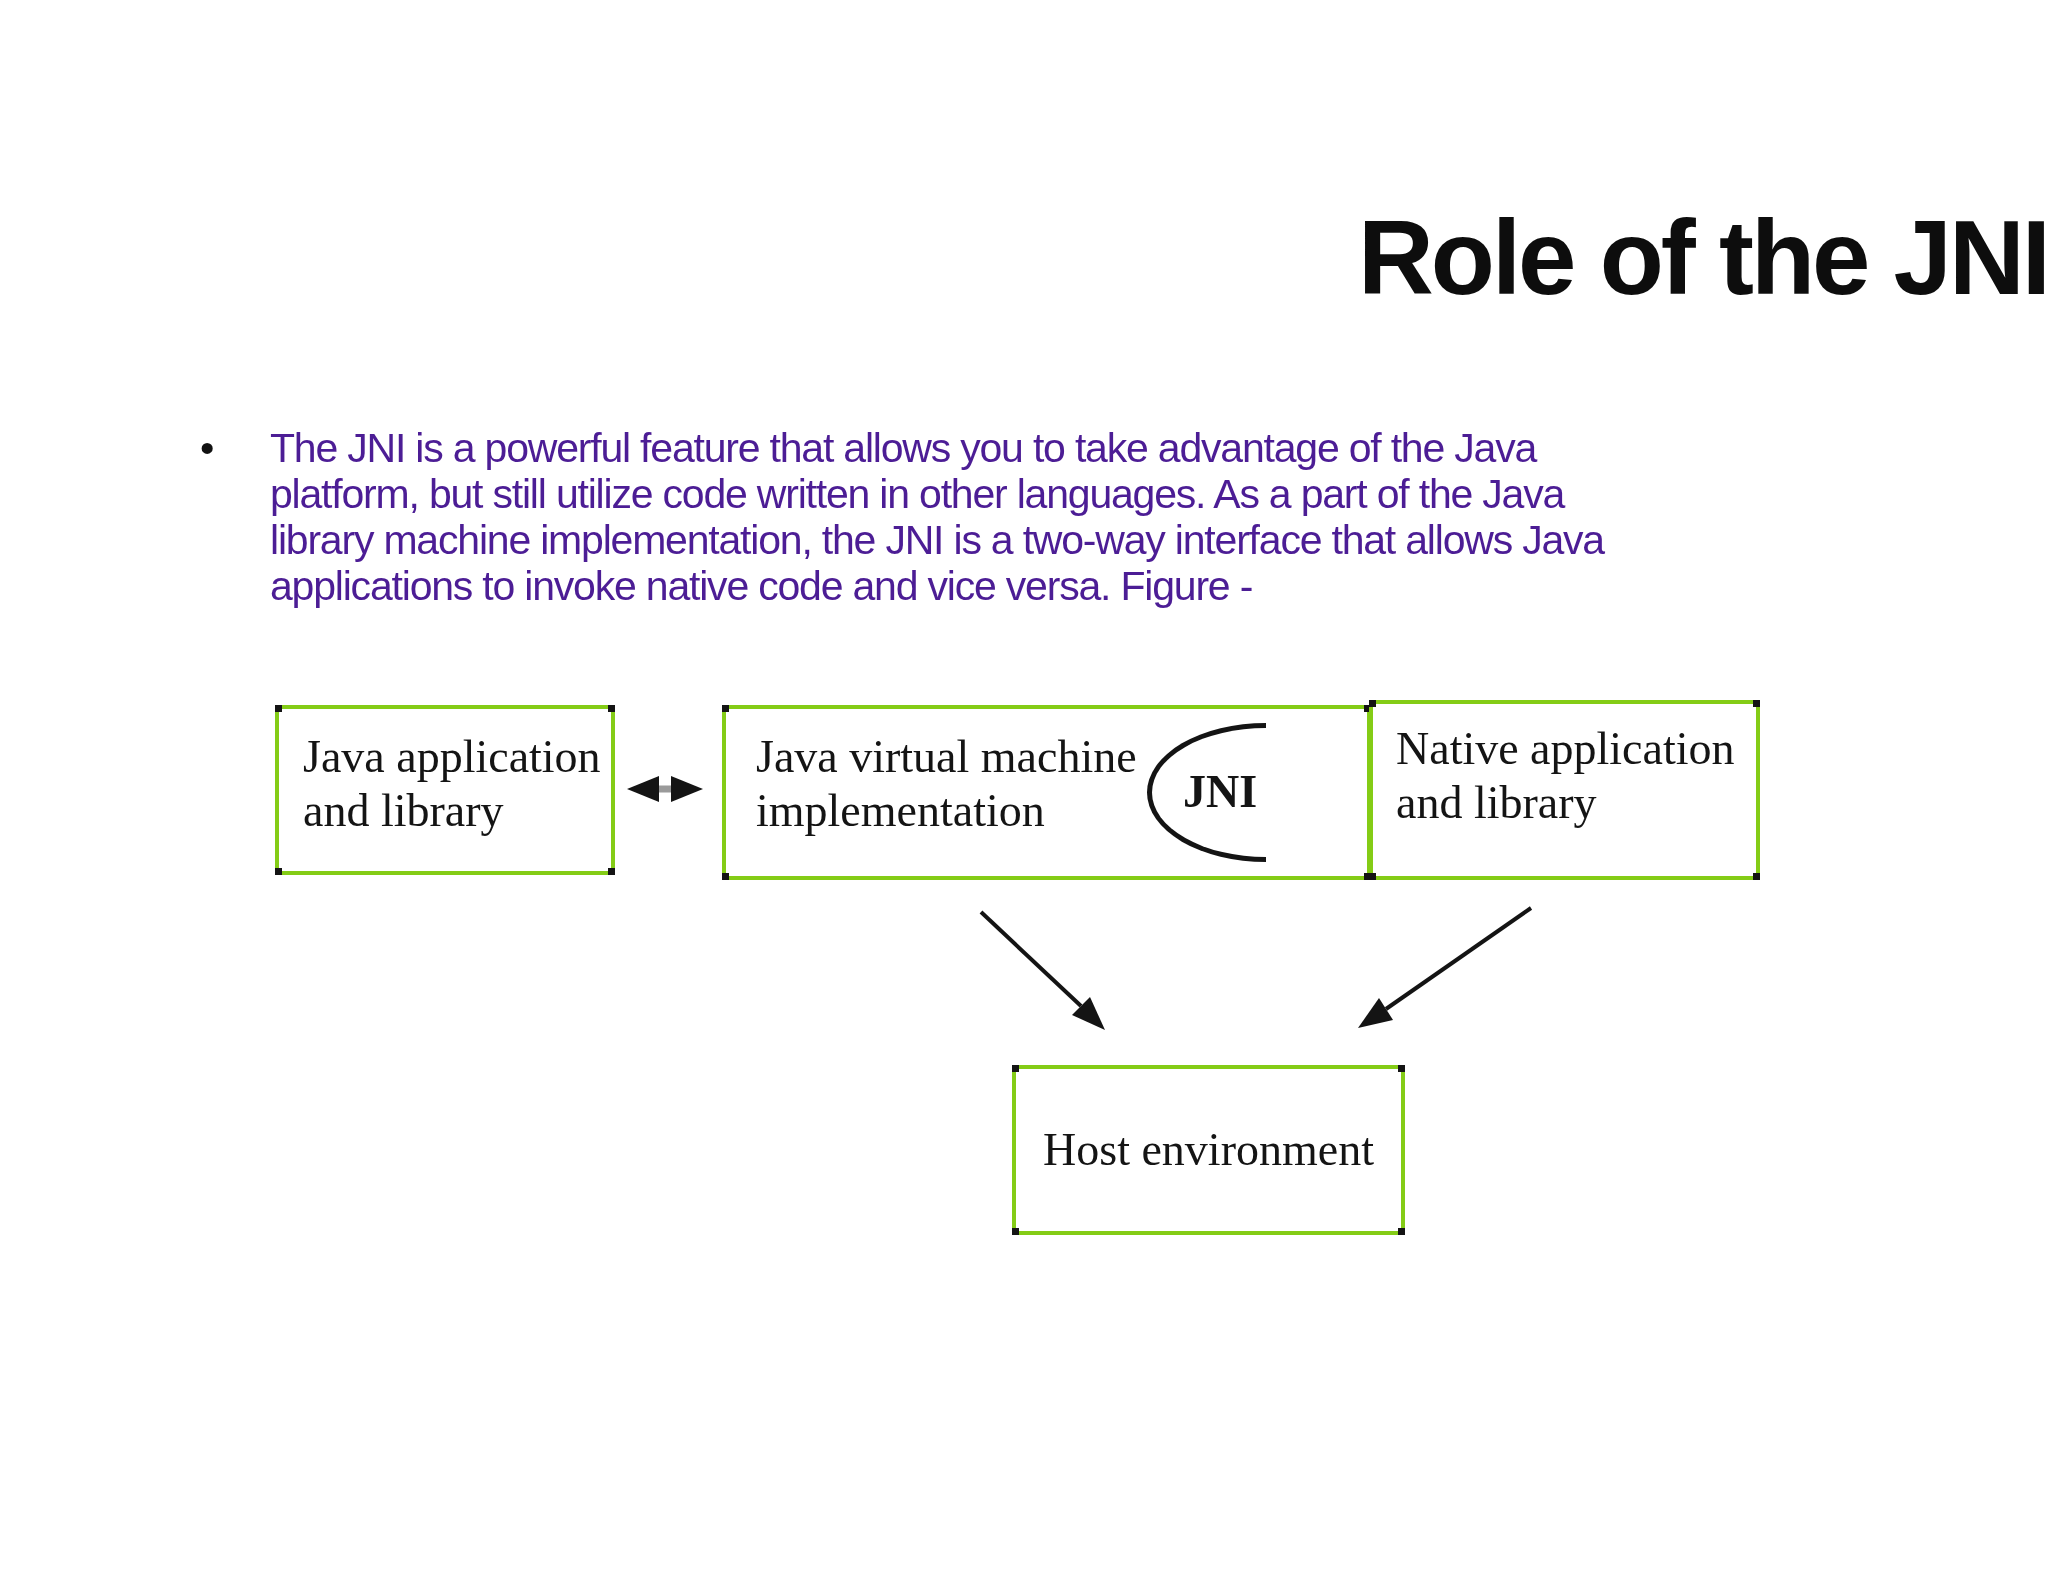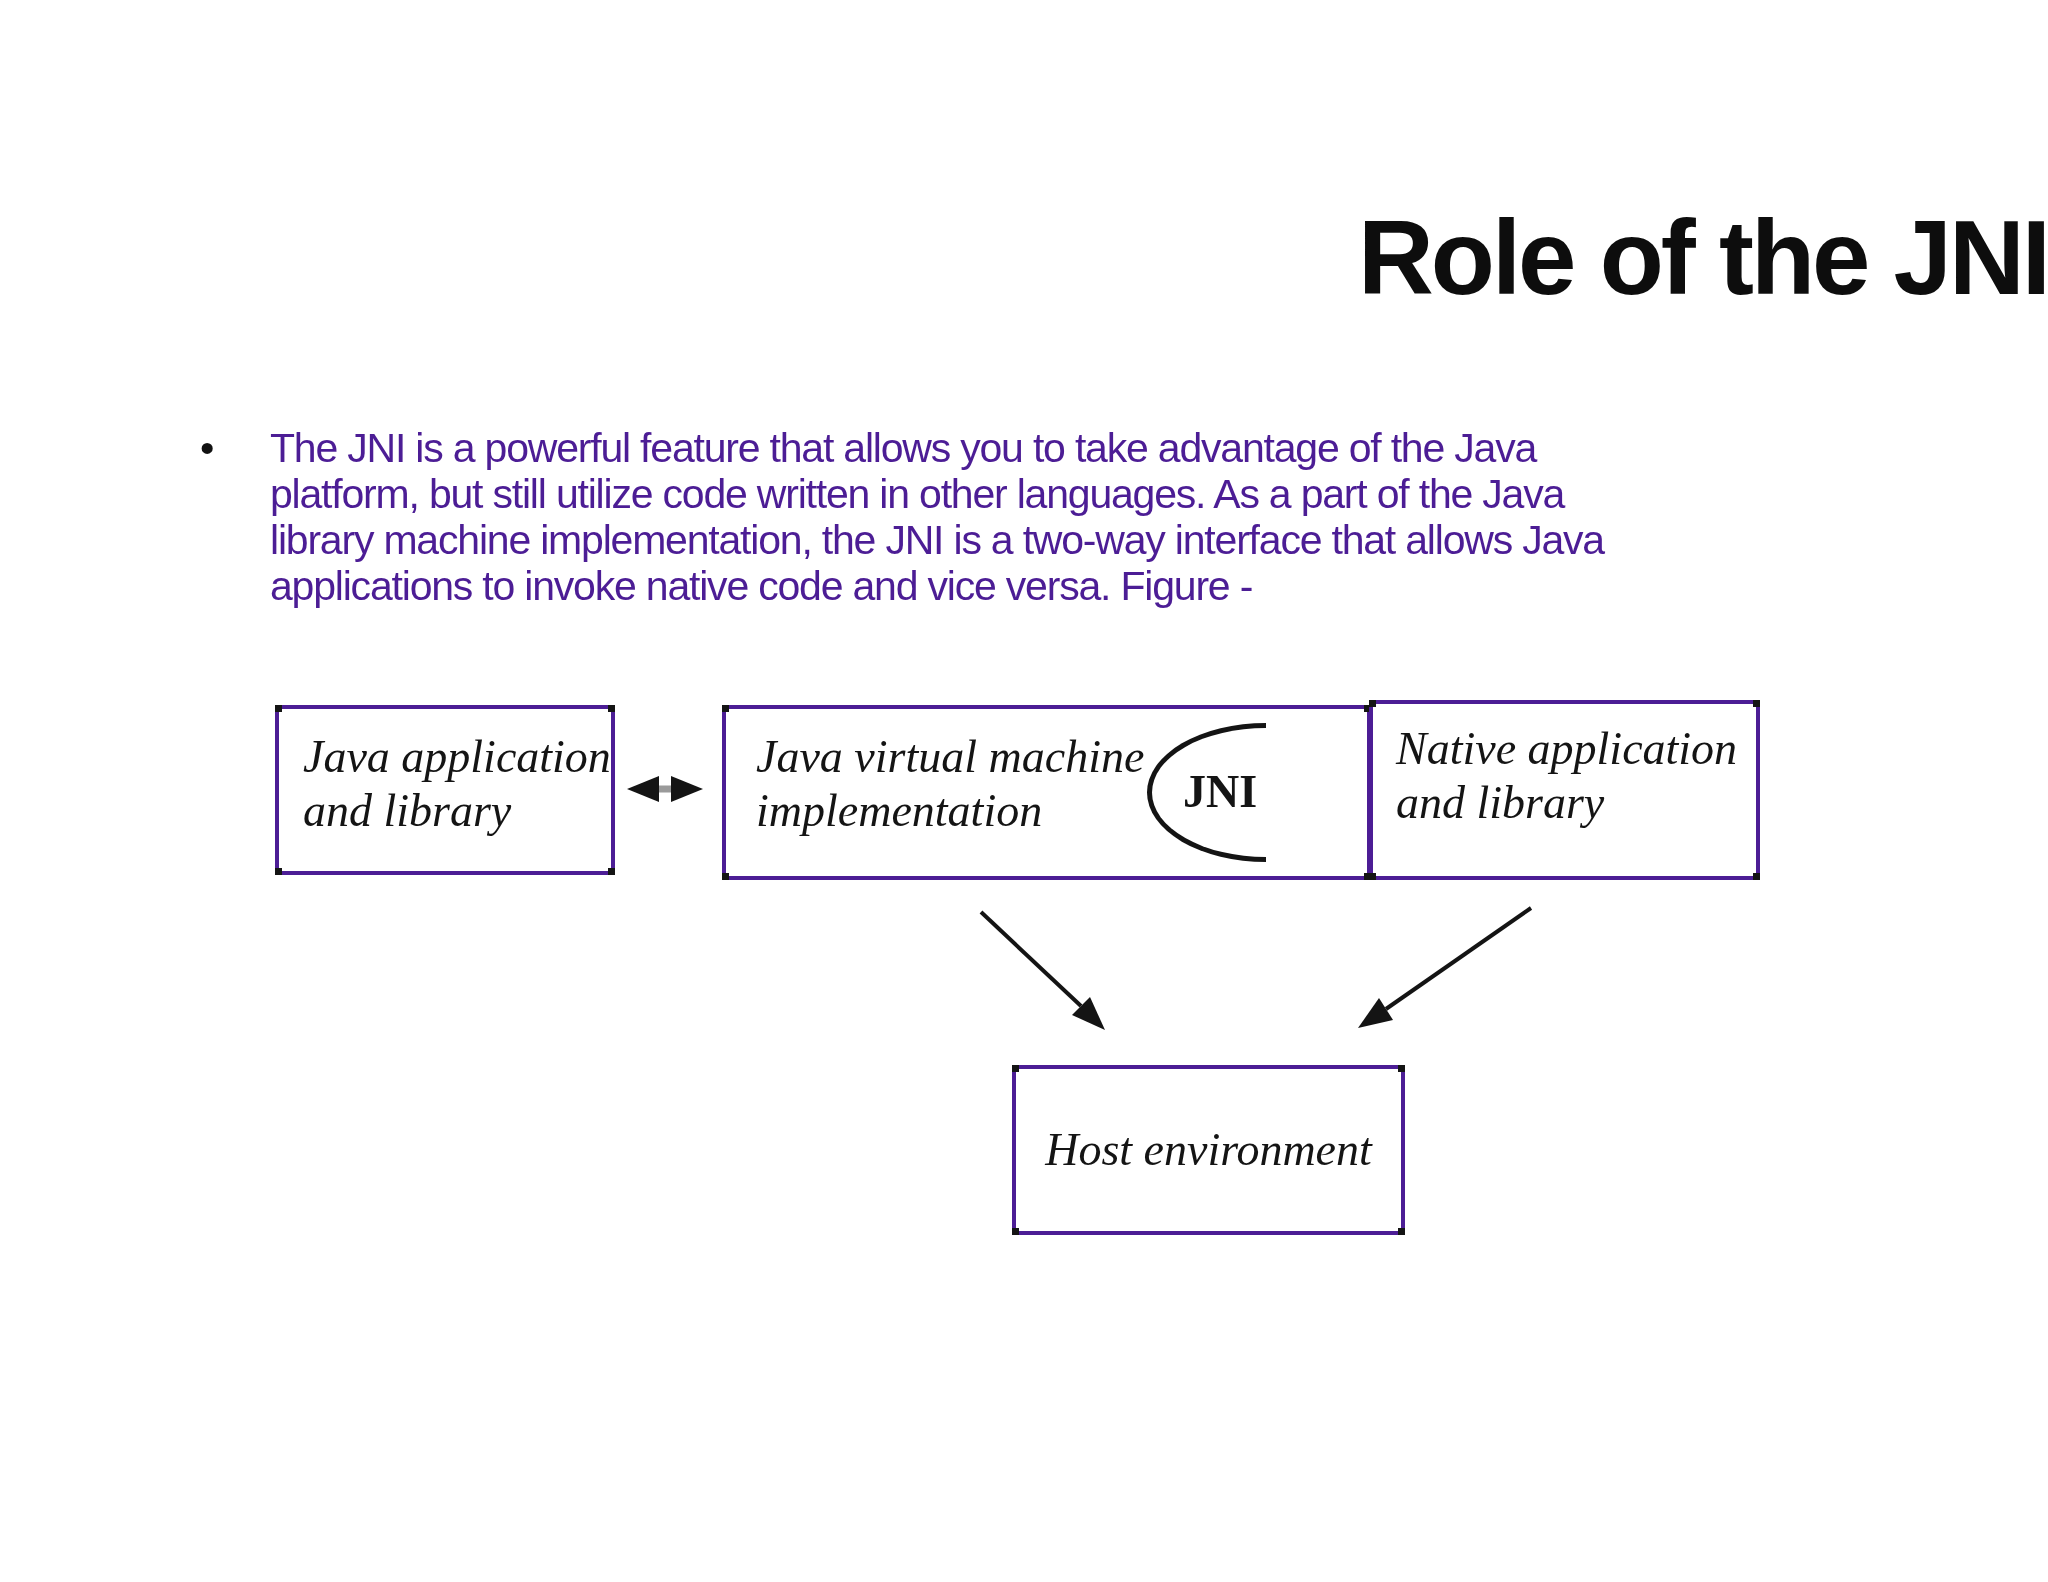--- a/index.html
+++ b/index.html
@@ -67,23 +67,22 @@
   }
   .diagram svg {
     position: absolute;
     left: 0;
     top: 0;
   }
   .dbox {
     position: absolute;
     box-sizing: border-box;
     background: #ffffff;
-    border: 4px solid #4c1d95;
+    border: 4px solid #84cc16;
     color: #141414;
-    font-style: italic;
   }
   .dbox .txt {
     font-size: 46px;
     line-height: 54px;
     white-space: nowrap;
     display: block;
   }
   .dot {
     position: absolute;
     width: 7px;

